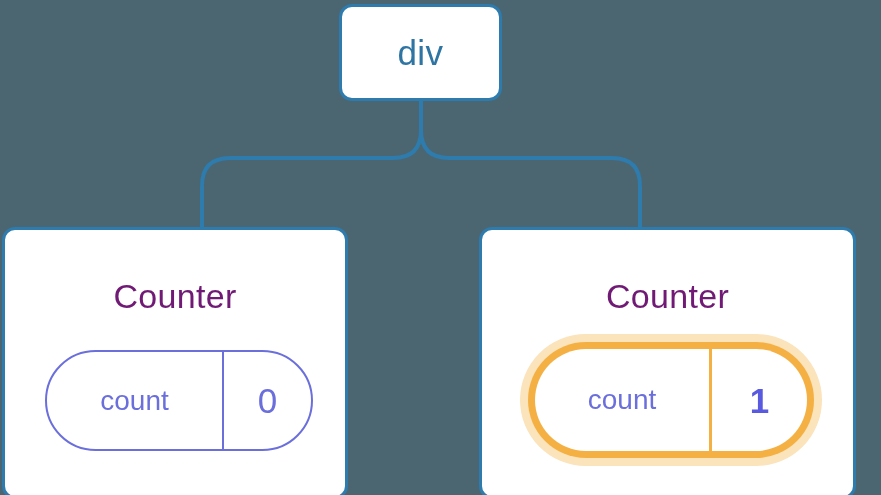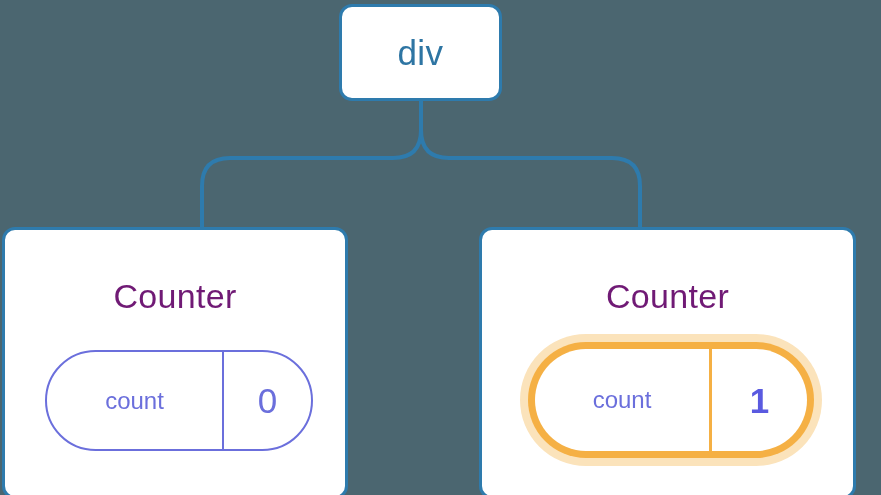--- a/index.html
+++ b/index.html
@@ -160,21 +160,21 @@
     font-weight: bold;
     border-left: 3px solid #f5b044;
   }
 
   .pill-key {
     flex: 0 0 auto;
     width: 174px;
     display: flex;
     align-items: center;
     justify-content: center;
-    font-size: 24px;
+    font-size: 28px;
     line-height: 1;
   }
   .pill-plain .pill-key { width: 175px; }
 
   .pill-val {
     flex: 1 1 auto;
     display: flex;
     align-items: center;
     justify-content: center;
     font-size: 35px;

